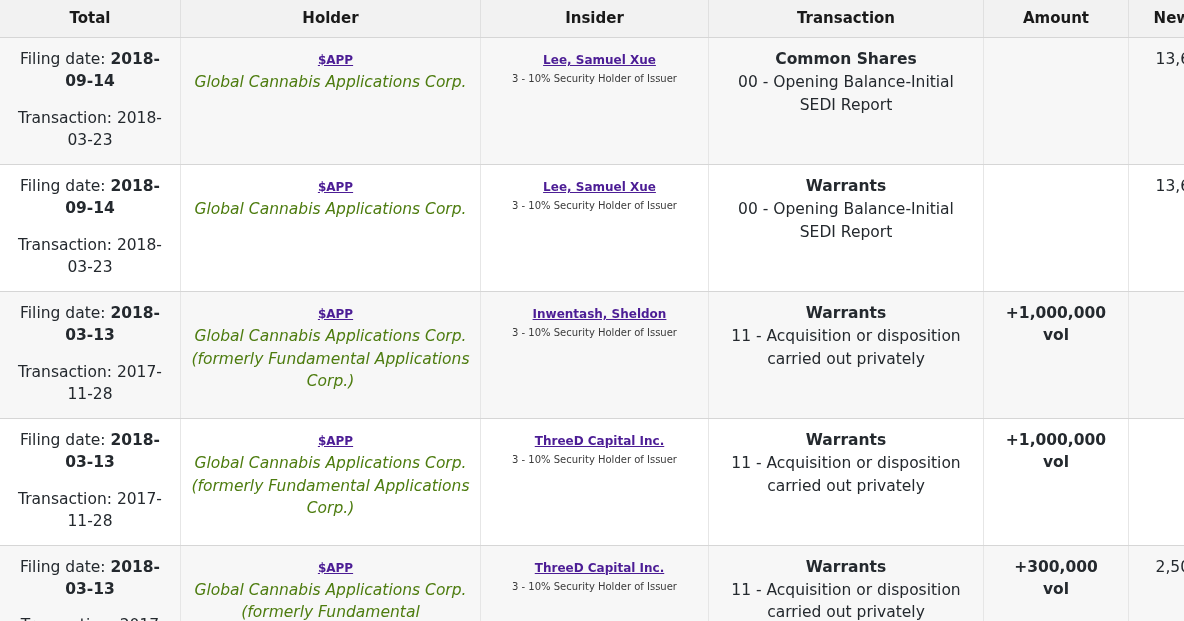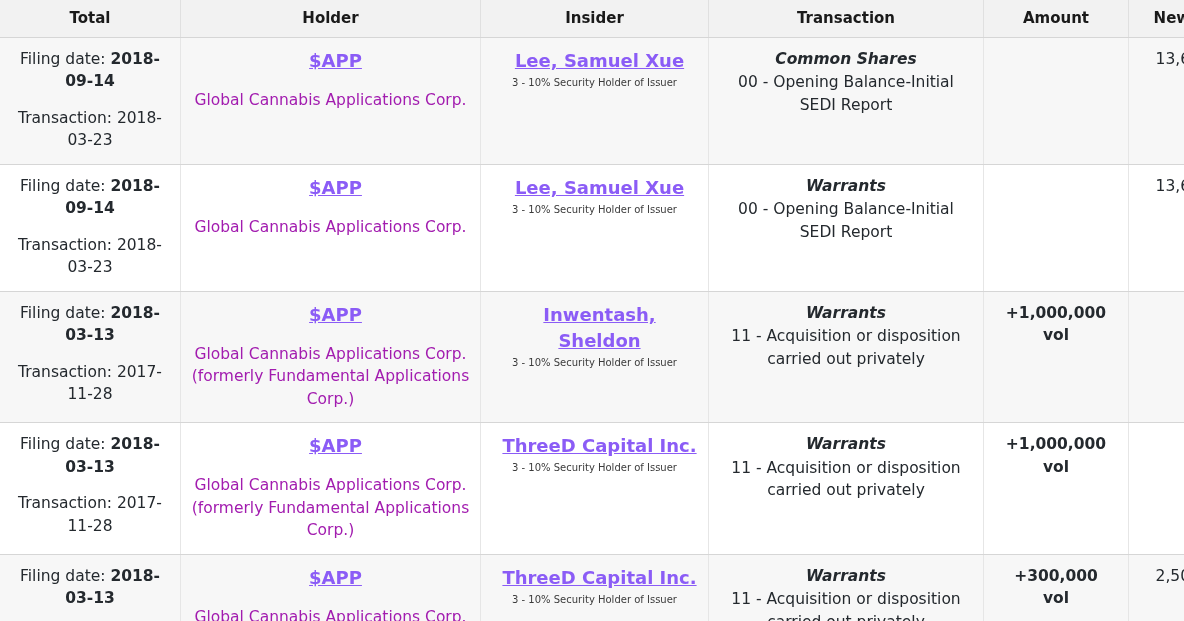--- a/index.html
+++ b/index.html
@@ -57,43 +57,43 @@
   .col-trans   { width: 262px; }
   .col-amount  { width: 132px; }
   .col-total   { width: 120px; }
 
   .date-cell { font-size: 15.5px; }
   .date-line { margin: 0 0 14px 0; }
   .date-line:last-child { margin-bottom: 0; }
   .date-line .bold { font-weight: bold; }
 
   .issuer-link, .insider-link {
-    color: #8b5cf6;
+    color: #4c1d95;
     font-weight: bold;
     text-decoration: underline;
-    font-size: 18px;
+    font-size: 12px;
     display: inline-block;
     margin-left: 10px;
   }
   .issuer-name {
     display: block;
-    margin-top: 15px;
-    color: #a21caf;
+    margin-top: 1px;
+    color: #4d7c0f;
+    font-style: italic;
   }
   .insider-role {
     display: block;
     margin-top: 2px;
     font-size: 10px;
     color: #3b3b3b;
     line-height: 1.3;
   }
   .trans-title {
     font-weight: bold;
     display: block;
-    font-style: italic;
   }
   .trans-desc {
     display: block;
     margin-top: 1px;
   }
   .amount-cell {
     font-weight: bold;
     font-size: 15.5px;
   }
   .amount-unit {

